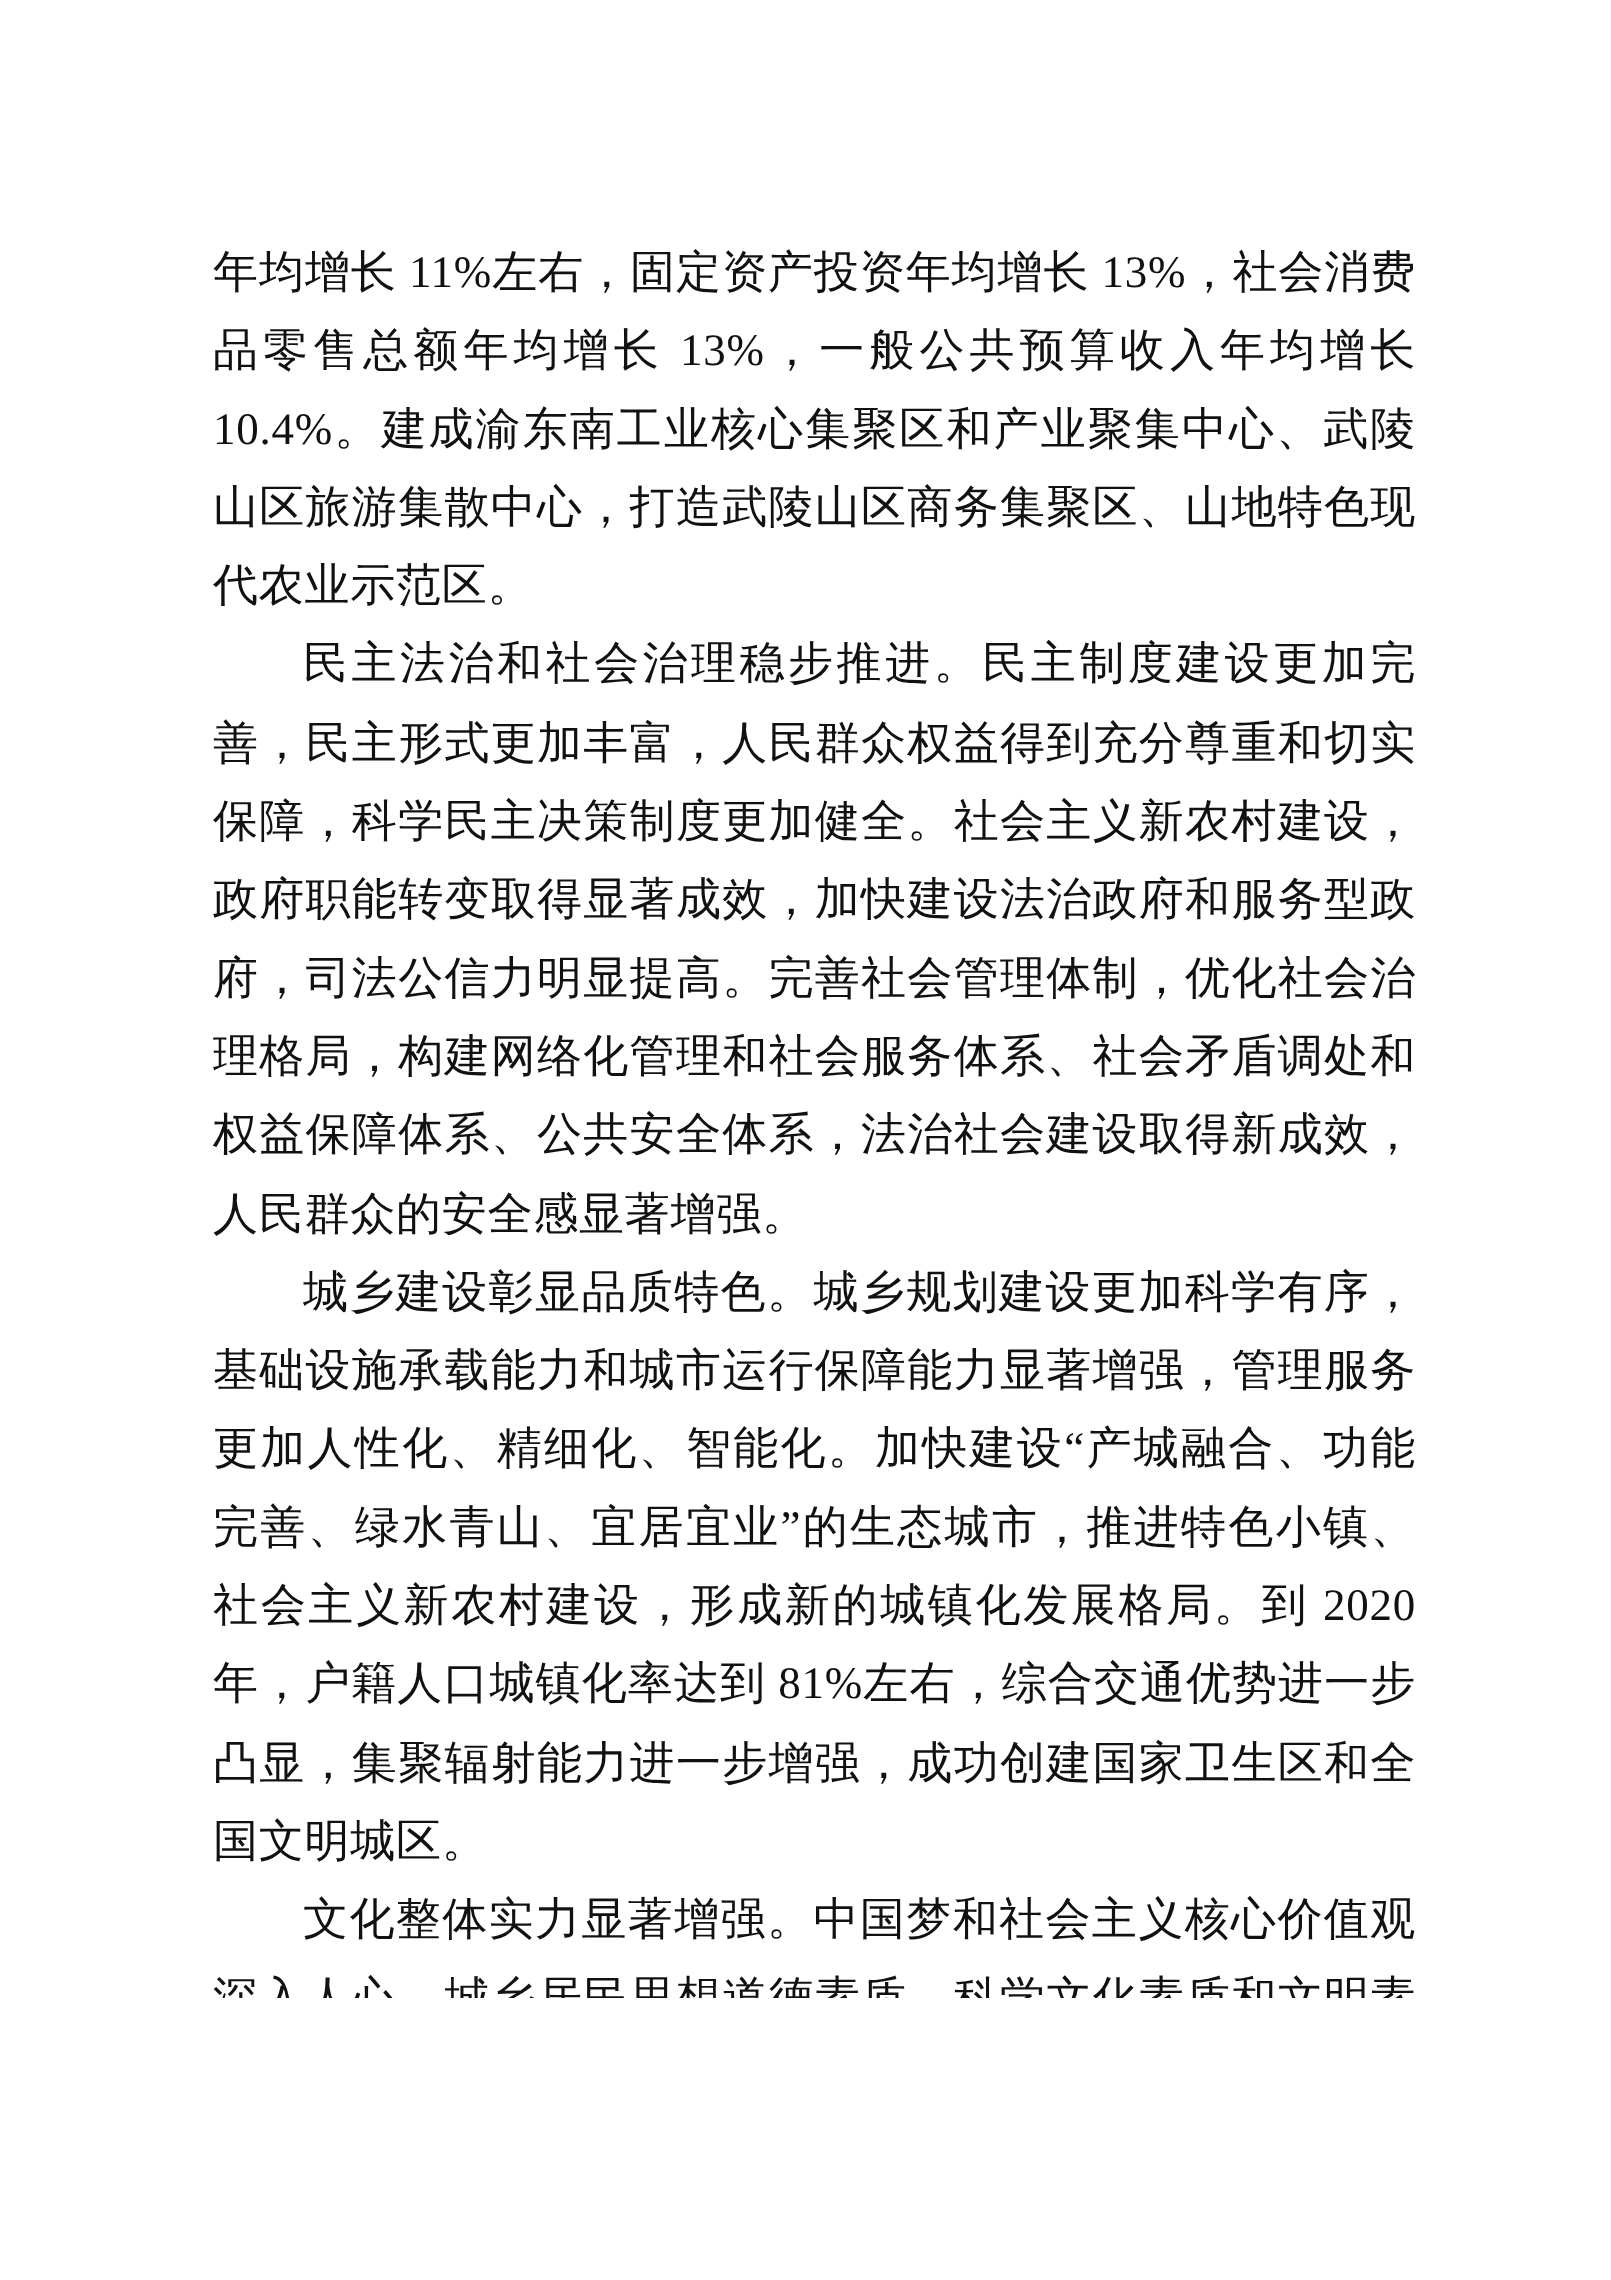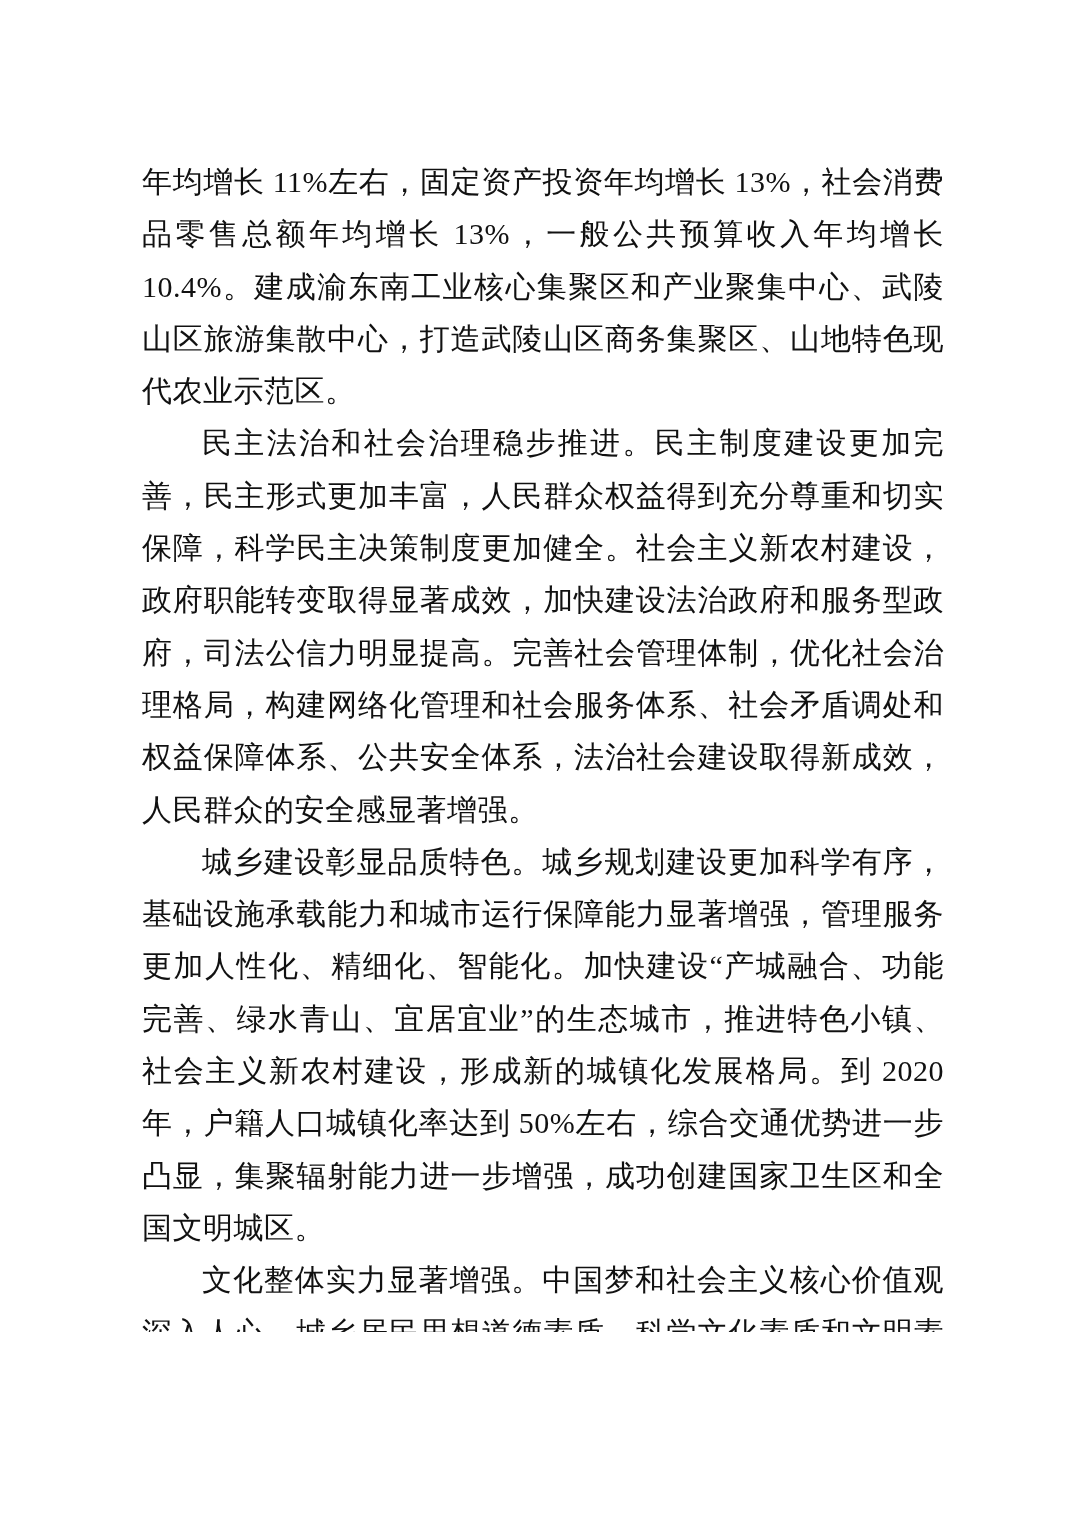--- a/index.html
+++ b/index.html
@@ -43,19 +43,19 @@
   }
 </style>
 </head>
 <body>
 
 <div class="page">
 
   <div class="text-block">
     <p>年均增长 11%左右，固定资产投资年均增长 13%，社会消费品零售总额年均增长 13%，一般公共预算收入年均增长 10.4%。建成渝东南工业核心集聚区和产业聚集中心、武陵山区旅游集散中心，打造武陵山区商务集聚区、山地特色现代农业示范区。</p>
     <p class="indent">民主法治和社会治理稳步推进。民主制度建设更加完善，民主形式更加丰富，人民群众权益得到充分尊重和切实保障，科学民主决策制度更加健全。社会主义新农村建设，政府职能转变取得显著成效，加快建设法治政府和服务型政府，司法公信力明显提高。完善社会管理体制，优化社会治理格局，构建网络化管理和社会服务体系、社会矛盾调处和权益保障体系、公共安全体系，法治社会建设取得新成效，人民群众的安全感显著增强。</p>
-    <p class="indent">城乡建设彰显品质特色。城乡规划建设更加科学有序，基础设施承载能力和城市运行保障能力显著增强，管理服务更加人性化、精细化、智能化。加快建设“产城融合、功能完善、绿水青山、宜居宜业”的生态城市，推进特色小镇、社会主义新农村建设，形成新的城镇化发展格局。到 2020 年，户籍人口城镇化率达到 50%左右，综合交通优势进一步凸显，集聚辐射能力进一步增强，成功创建国家卫生区和全国文明城区。</p>
+    <p class="indent">城乡建设彰显品质特色。城乡规划建设更加科学有序，基础设施承载能力和城市运行保障能力显著增强，管理服务更加人性化、精细化、智能化。加快建设“产城融合、功能完善、绿水青山、宜居宜业”的生态城市，推进特色小镇、社会主义新农村建设，形成新的城镇化发展格局。到 2020 年，户籍人口城镇化率达到 81%左右，综合交通优势进一步凸显，集聚辐射能力进一步增强，成功创建国家卫生区和全国文明城区。</p>
     <p class="indent">文化整体实力显著增强。中国梦和社会主义核心价值观深入人心，城乡居民思想道德素质、科学文化素质和文明素质普遍增强，社会公德、职业道德、家庭美德、个人品德显著提高，精神文化生活更加丰富。文化事业和文化产业加快发展，国家文化生态保护实验区建设扎实推进，公共文化服务水平明显提高，文化</p>
   </div>
 
   <div class="page-footer">—19—</div>
 
 </div>
 
 </body></html>

